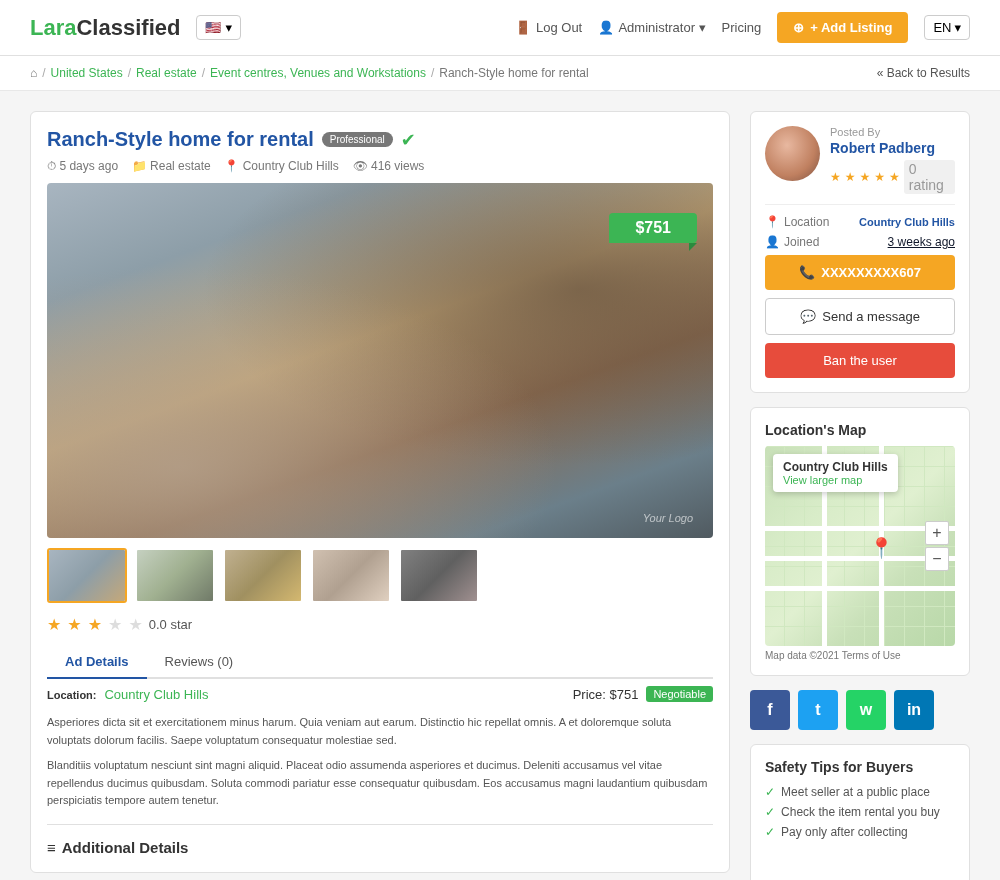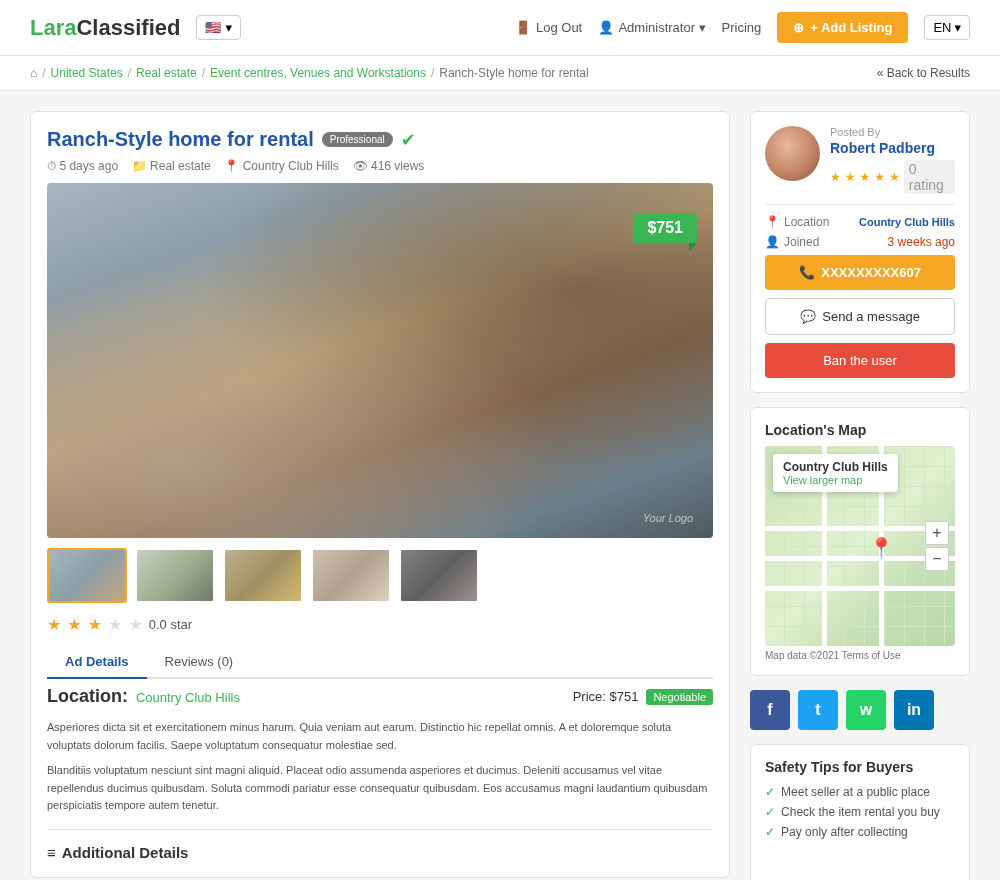--- a/index.html
+++ b/index.html
@@ -77,21 +77,21 @@
     .main-image-inner {
       width: 100%; height: 100%;
       background: 
         radial-gradient(ellipse at 20% 80%, rgba(180,160,140,0.8) 0%, transparent 50%),
         radial-gradient(ellipse at 80% 30%, rgba(100,80,60,0.7) 0%, transparent 50%),
         linear-gradient(160deg, #a8b5c0 0%, #8d9ea8 20%, #c4a87a 45%, #8a6a50 65%, #6b7f8a 85%, #505a60 100%);
     }
     .price-badge {
       position: absolute; right: 16px; top: 30px;
       background: #3cb554; color: #fff; font-size: 16px; font-weight: bold;
-      padding: 6px 14px; border-radius: 4px 4px 4px 0;
+      padding: 6px 26px; border-radius: 4px 4px 4px 0;
     }
     .price-badge::after {
       content: ''; position: absolute; bottom: -8px; right: 0;
       border-left: 8px solid #2a8a3e; border-bottom: 8px solid transparent;
     }
     .watermark {
       position: absolute; bottom: 14px; right: 20px;
       color: rgba(255,255,255,0.6); font-size: 11px; font-style: italic;
     }
 
@@ -120,21 +120,21 @@
     
     .tabs { display: flex; border-bottom: 2px solid #e0e0e0; margin-bottom: 7px; }
     .tab {
       padding: 8px 18px; cursor: pointer; font-size: 13px; color: #555;
       border-bottom: 2px solid transparent; margin-bottom: -2px;
     }
     .tab.active { color: #2255a4; border-bottom-color: #2255a4; font-weight: bold; }
 
     
     .loc-price-row { display: flex; align-items: center; justify-content: space-between; margin-bottom: 12px; }
-    .loc-label { font-weight: bold; color: #333; font-size: 18px; }
+    .loc-label { font-weight: bold; color: #333; font-size: 11px; }
     .loc-value { color: #3cb554; font-size: 13px; }
     .price-row { display: flex; align-items: center; gap: 8px; justify-content: space-between; }
     .price-amount { font-size: 13px; color: #333; }
     .negotiable-badge { background: #3cb554; color: #fff; font-size: 11px; border-radius: 3px; padding: 2px 7px; }
 
     
     .description { font-size: 11px; color: #555; line-height: 1.6; margin-bottom: 14px; }
     .description p { margin-bottom: 8px; }
 
     
@@ -150,21 +150,21 @@
     }
     .posted-by-label { font-size: 11px; color: #999; margin-bottom: 2px; }
     .poster-name { color: #2255a4; font-size: 14px; font-weight: bold; margin-bottom: 4px; }
     .rating-row { display: flex; align-items: center; gap: 4px; }
     .rating-star { color: #f5a623; font-size: 12px; }
     .rating-count { font-size: 14px; color: #999; background: #f0f0f0; padding: 1px 5px; border-radius: 3px; }
 
     .info-row { display: flex; align-items: center; justify-content: space-between; margin-bottom: 6px; font-size: 12px; }
     .info-label { color: #777; display: flex; align-items: center; gap: 4px; }
     .info-value { color: #2255a4; font-weight: bold; font-size: 11px; }
-    .info-value-plain { color: #c2410c; }
+    .info-value-plain { color: #0f172a; text-decoration: underline; }
 
     .phone-btn {
       width: 100%; background: #f5a623; color: #fff; border: none; border-radius: 4px;
       padding: 10px; font-size: 13px; cursor: pointer; margin-bottom: 8px;
       display: flex; align-items: center; justify-content: center; gap: 6px; font-weight: bold;
     }
     .message-btn {
       width: 100%; background: #fff; color: #333; border: 1px solid #ccc; border-radius: 4px;
       padding: 10px; font-size: 13px; cursor: pointer; margin-bottom: 8px;
       display: flex; align-items: center; justify-content: center; gap: 6px;

